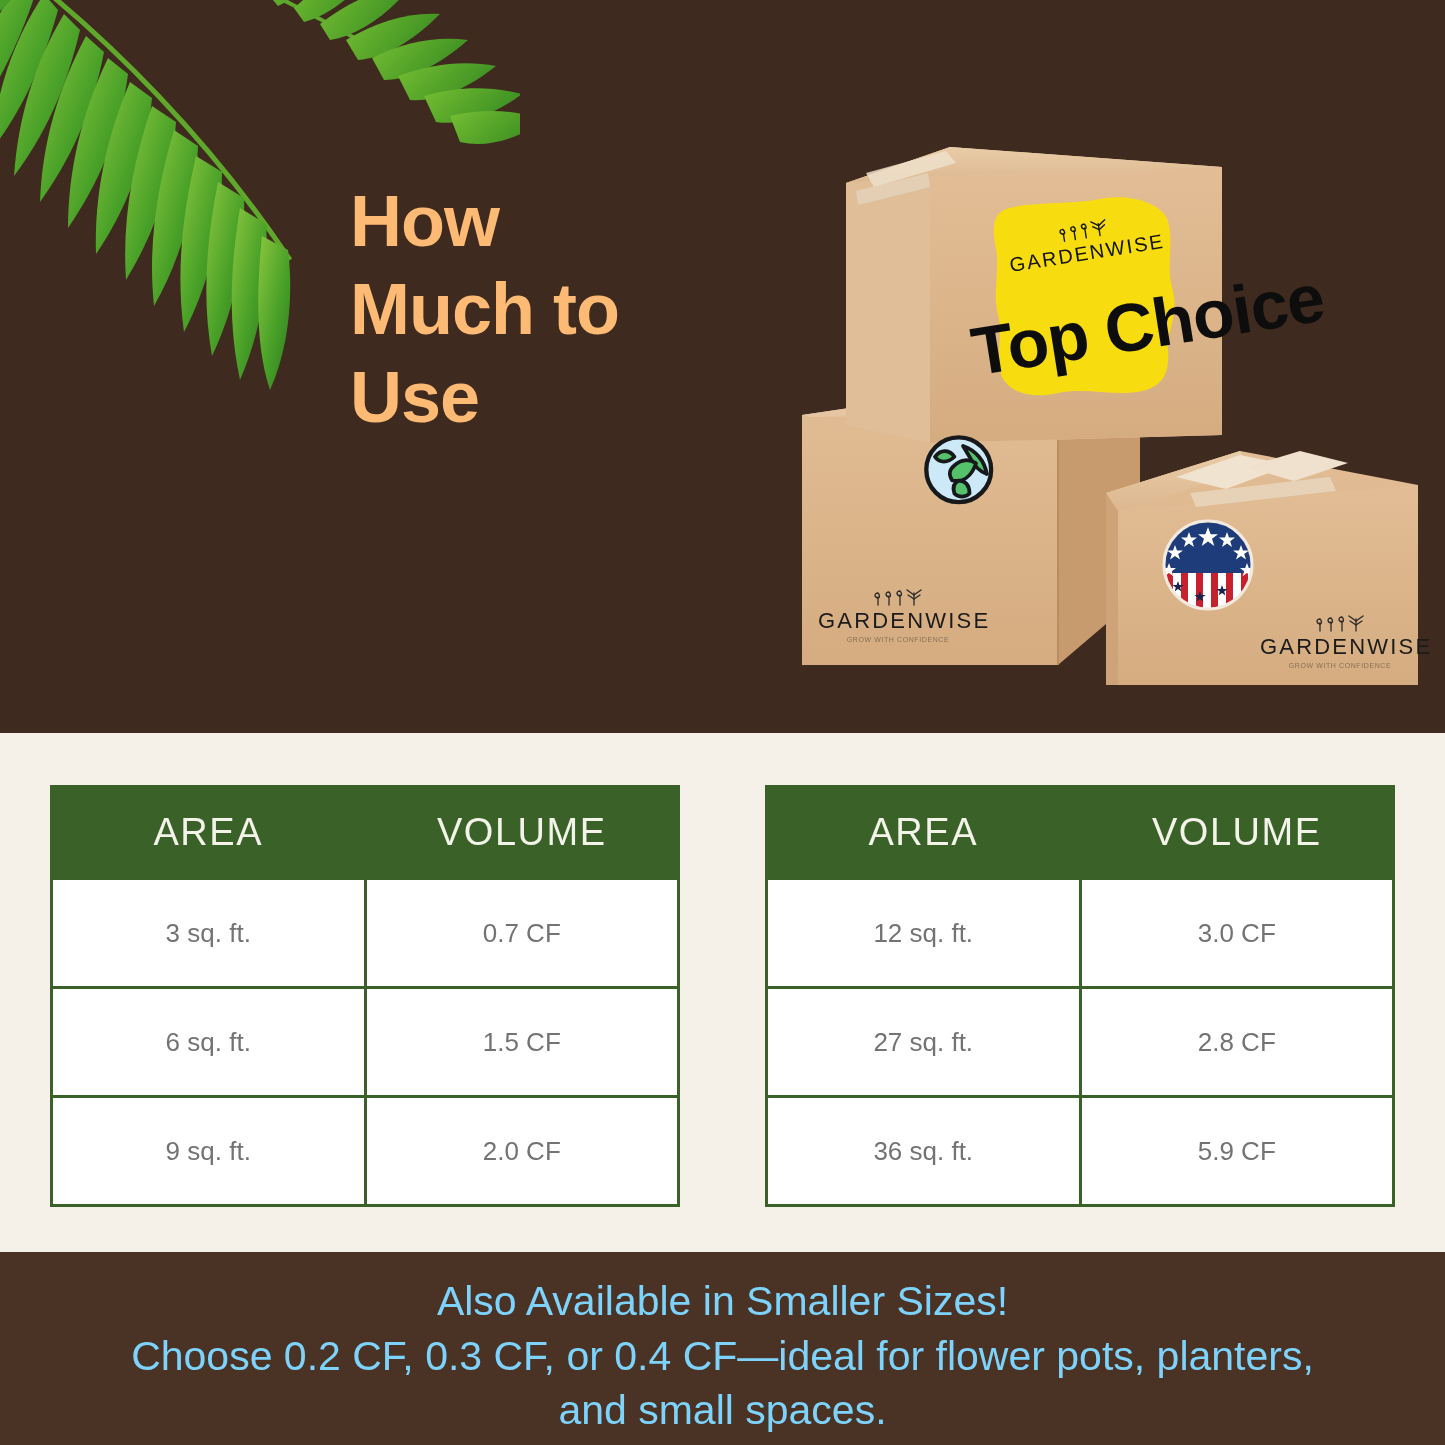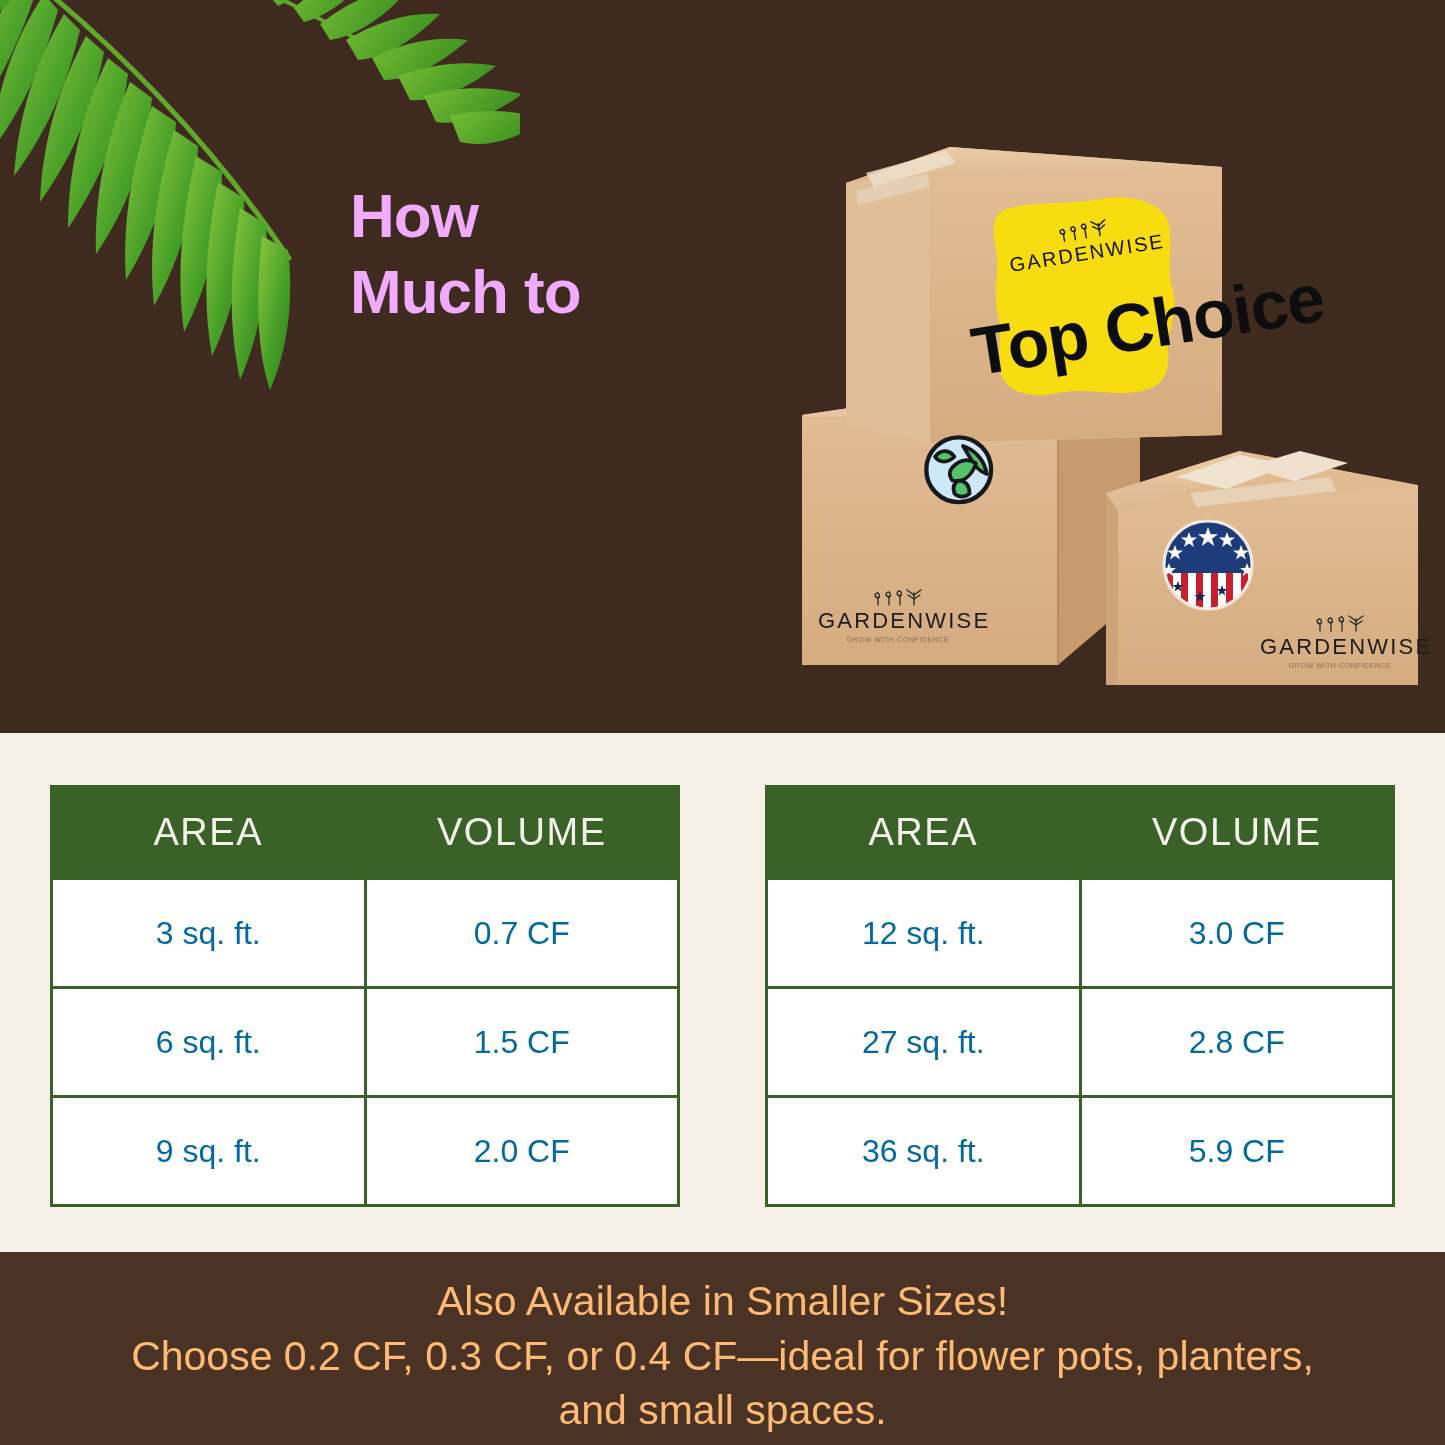--- a/index.html
+++ b/index.html
@@ -22,22 +22,22 @@
     overflow: hidden;
   }
 
   
   .palm { position: absolute; left: -40px; top: -70px; width: 560px; height: 460px; }
 
   
   .headline {
     position: absolute; left: 350px; top: 178px;
     width: 420px;
-    color: #f0abfc;
-    font-size: 62px;
+    color: #fdba74;
+    font-size: 72px;
     font-weight: bold;
     line-height: 1.22;
     letter-spacing: -1px;
   }
 
   
   .boxes { position: absolute; left: 770px; top: 125px; width: 650px; height: 560px; }
   .boxes svg { display: block; }
 
   
@@ -66,37 +66,37 @@
   }
   .tbl thead th {
     background: #3A6128;
     color: #F3F3EA;
     font-size: 38px;
     letter-spacing: 1.5px;
     height: 92px;
     border-color: #3A6128;
   }
   .tbl tbody td {
-    color: #0369a1;
-    font-size: 32px;
+    color: #737373;
+    font-size: 26px;
     height: 109px;
     background: #ffffff;
   }
 
   
   .band-bot {
     position: absolute; left: 0; top: 1252px;
     width: 1445px; height: 193px;
     background: #4A3324;
   }
   .footnote {
     position: absolute; left: 0; top: 22px;
     width: 1445px;
     text-align: center;
-    color: #fdba74;
+    color: #7dd3fc;
     font-size: 41px;
     line-height: 1.33;
     padding: 0 30px;
   }
   .footnote .l1 { display: block; }
   .footnote .l2 { display: block; }
   .footnote .l3 { display: block; text-align: center; }
 
   
   .gw-wrap { position: absolute; text-align: center; color: #1b1b1b; }
@@ -167,20 +167,21 @@
             <path d="M284 166 C318 156 350 156 382 164 C352 186 322 196 296 192 Z"></path>
             <path d="M310 186 C344 178 376 180 406 190 C376 210 346 218 320 212 Z"></path>
           </g>
         </g>
       </g>
     </svg>
 
     <div class="headline">
       <div>How</div>
       <div>Much to</div>
+      <div>Use</div>
     </div>
 
     <div class="boxes">
       <svg width="650" height="560" viewBox="0 0 650 560">
         <defs>
           <linearGradient id="cardFront" x1="0" y1="0" x2="0" y2="1">
             <stop offset="0%" stop-color="#E2BD95"></stop>
             <stop offset="100%" stop-color="#D5AC80"></stop>
           </linearGradient>
           <linearGradient id="cardSide" x1="0" y1="0" x2="1" y2="0">

